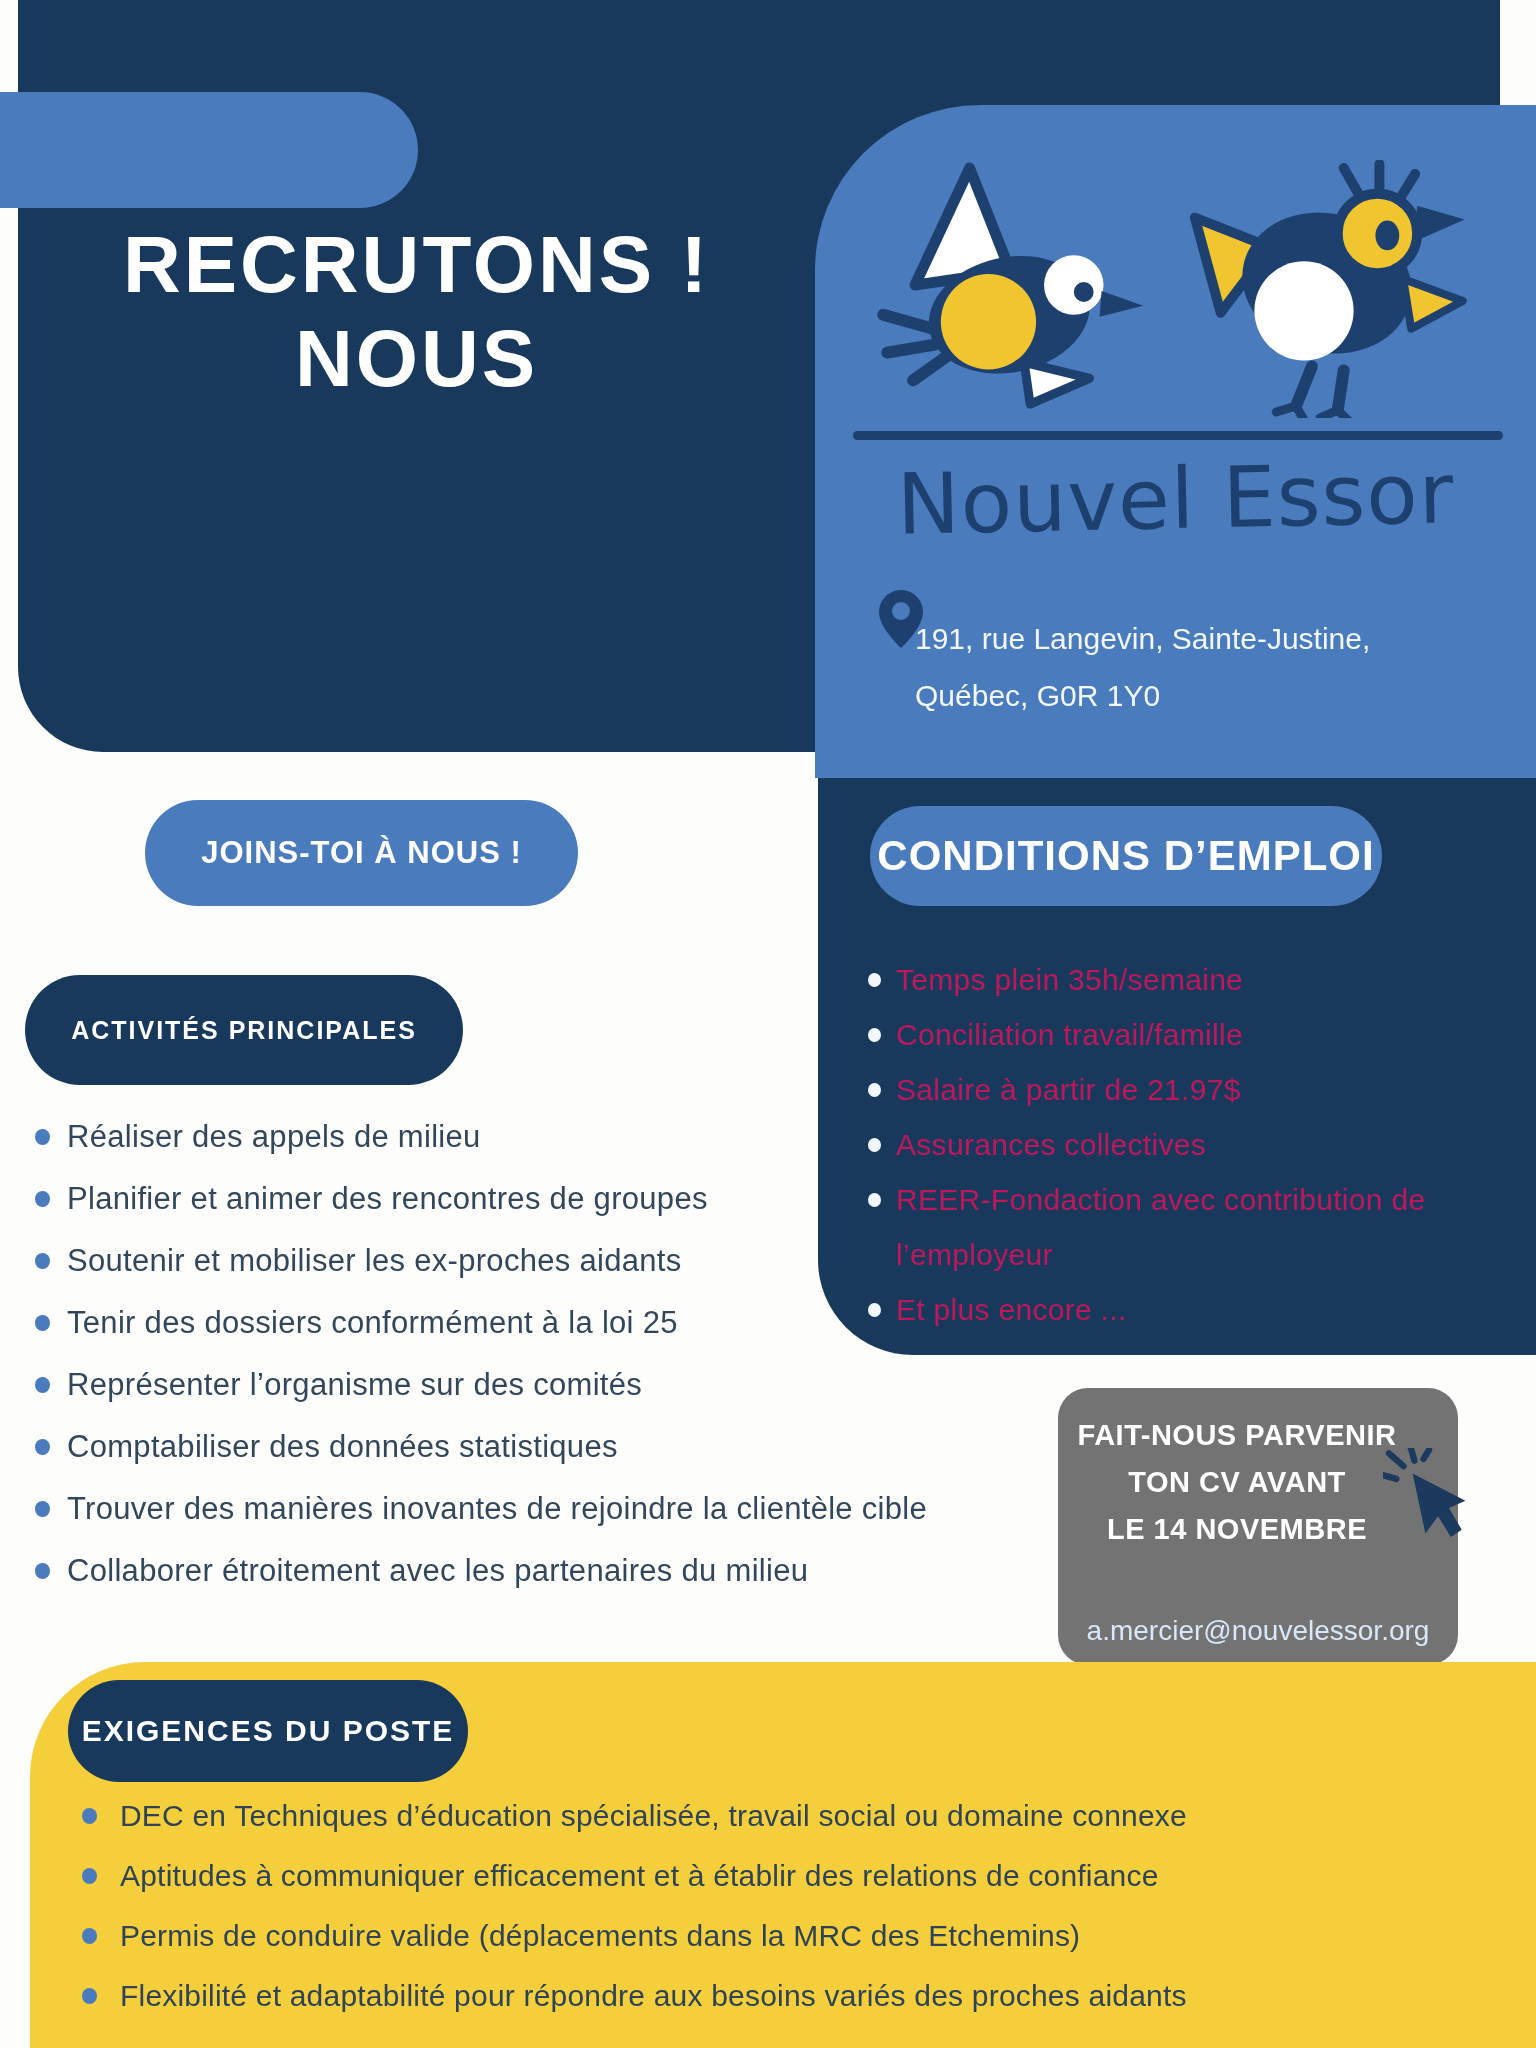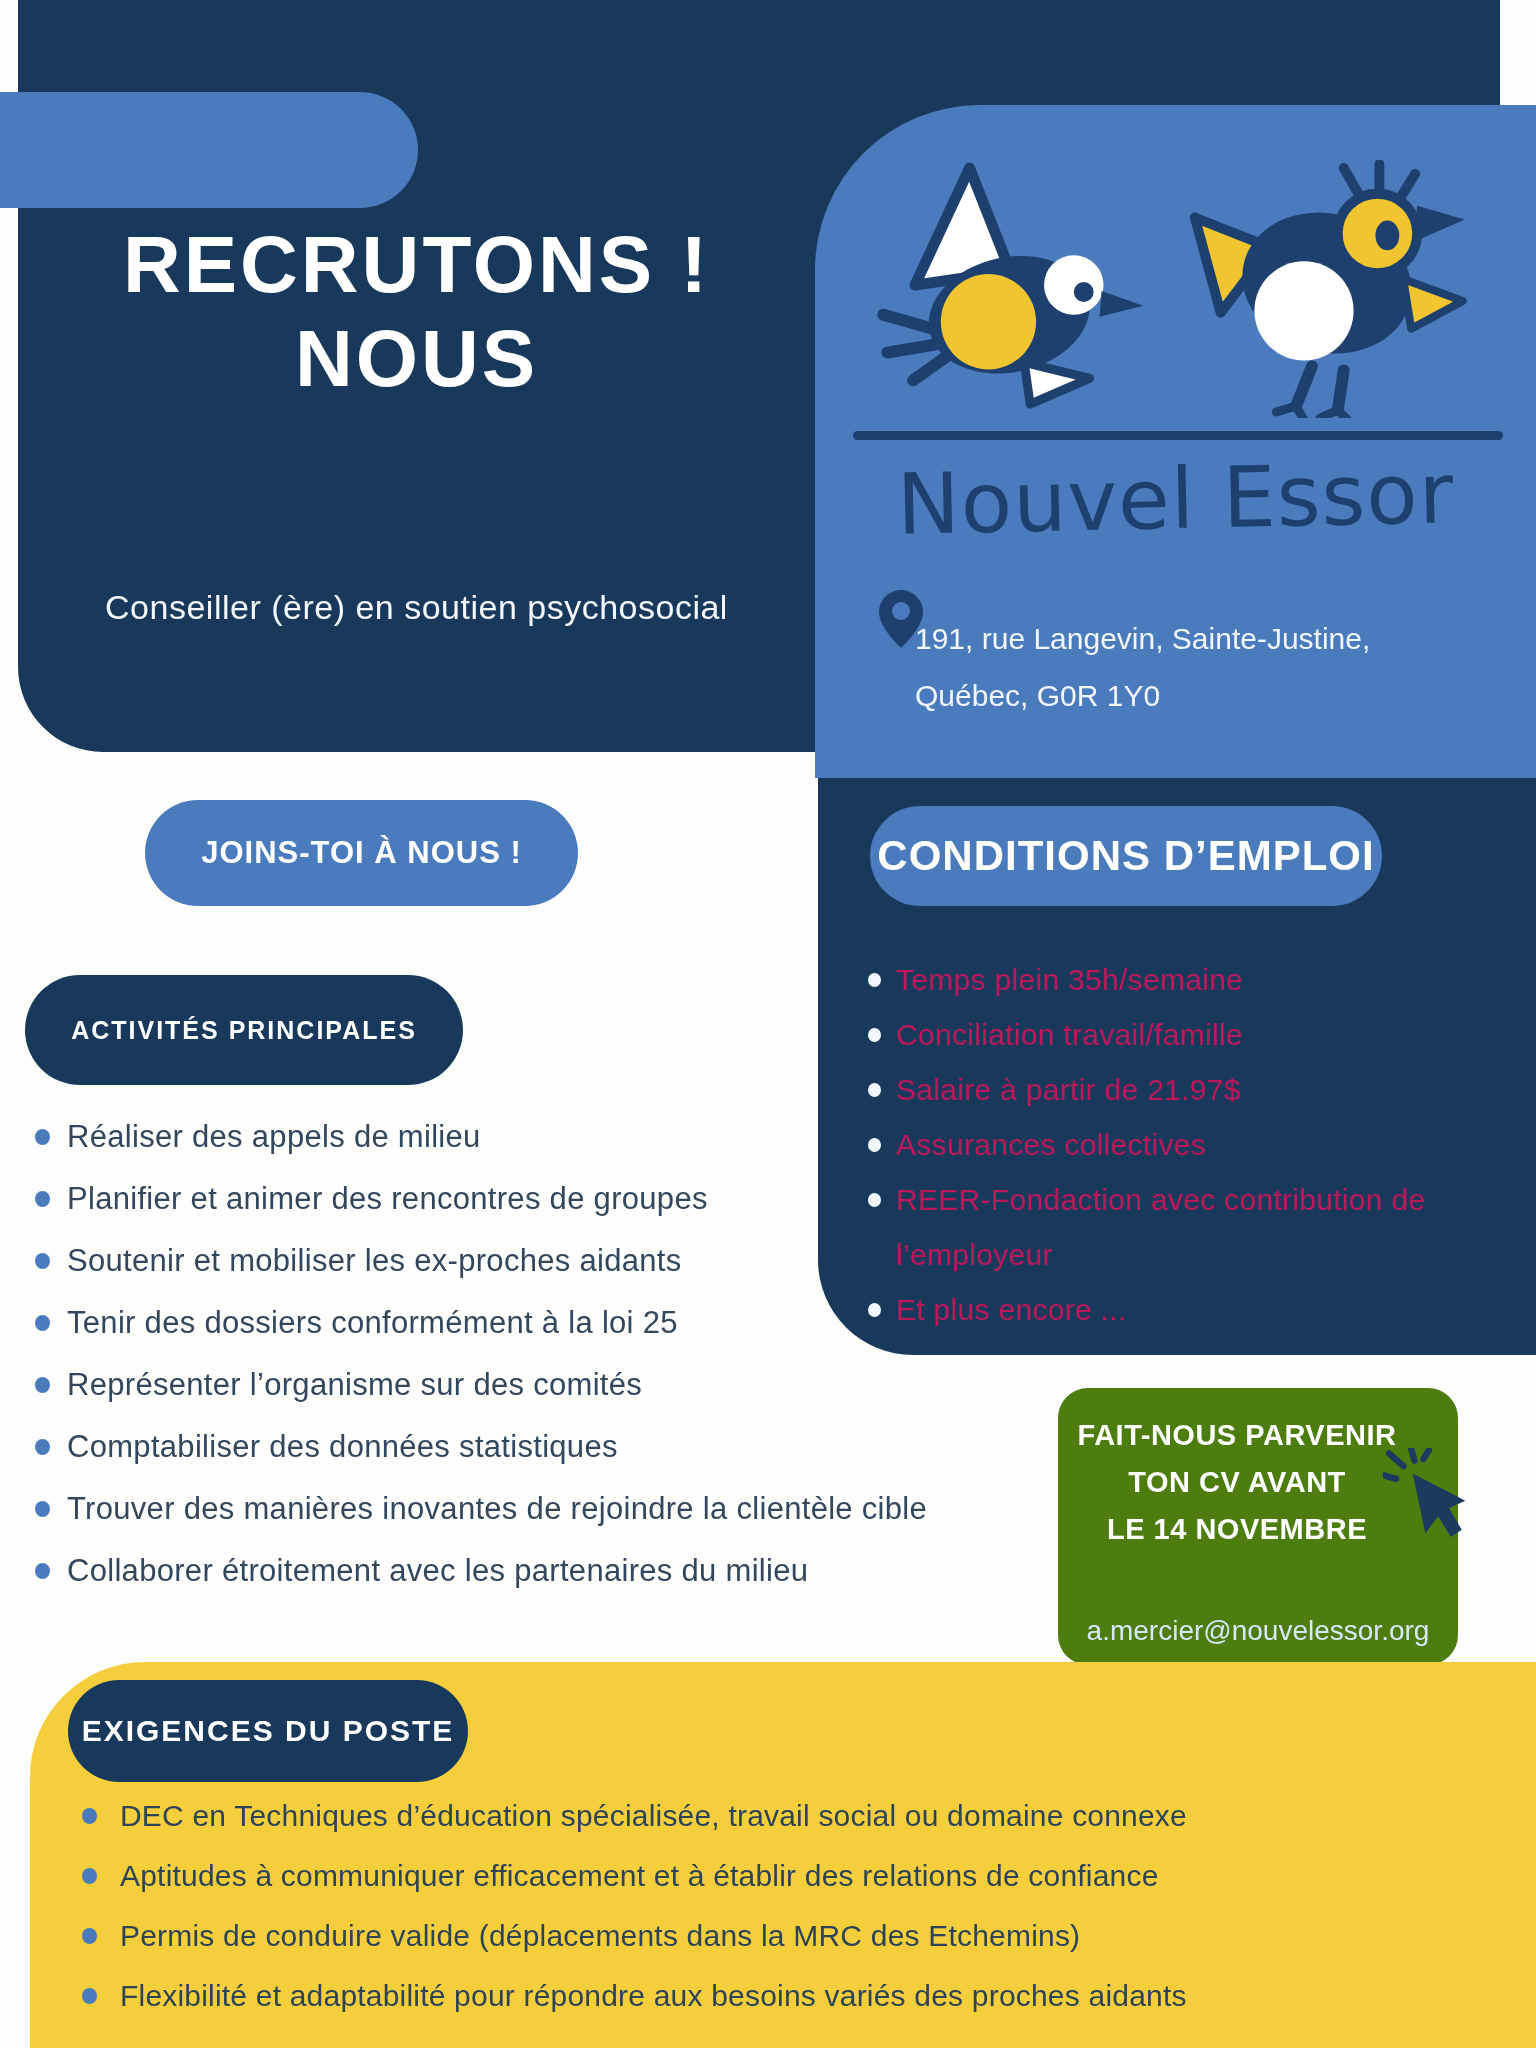--- a/index.html
+++ b/index.html
@@ -56,21 +56,21 @@
         line-height:55px;letter-spacing:0.3px;}
   .conditions-list li::before{content:"";position:absolute;left:2px;top:21px;width:13px;height:14px;
         border-radius:50%;background:#F2F7FC;}
   .requirements-list{position:absolute;left:80px;top:1786px;width:1440px;}
   .requirements-list li{position:relative;height:60px;display:flex;align-items:center;
         padding-left:40px;font-size:30px;color:#2F4357;letter-spacing:0.2px;white-space:nowrap;}
   .requirements-list li::before{content:"";position:absolute;left:2px;top:50%;margin-top:-8px;
         width:15px;height:16px;border-radius:50%;background:#4A7BBC;}
   
   .cv-box{position:absolute;left:1058px;top:1388px;width:400px;height:277px;border-radius:30px;
-          background:#4d7c0f;}
+          background:#737373;}
   .cv-title{position:absolute;left:14px;top:24px;width:330px;text-align:center;color:#fff;
             font-weight:bold;font-size:29px;line-height:47px;letter-spacing:0.5px;}
   .cv-email{position:absolute;left:0;bottom:18px;width:100%;text-align:center;color:#D9E8F8;
             font-size:28px;}
   .cursor-icon{position:absolute;left:1383px;top:1448px;width:92px;height:100px;}
 </style>
 </head>
 <body>
 
 <div class="page">
@@ -78,21 +78,20 @@
   <div class="top-band"></div>
   <div class="left-panel"></div>
   <div class="corner-patch"></div>
   <div class="logo-panel"></div>
   <div class="deco-pill"></div>
 
   <div class="headline">
     <div>RECRUTONS !</div>
     <div>NOUS</div>
   </div>
-  <div class="subtitle">Conseiller (ère) en soutien psychosocial</div>
 
   <div class="logo-panel" style="background:transparent;">
     <svg class="birds" viewBox="0 0 640 260">
 
       <g transform="translate(18,6)">
         <path d="M95,2 L136,106 L40,120 Z" fill="#fff" stroke="#1E406F" stroke-width="11" stroke-linejoin="round"></path>
         <path d="M58,164 L8,150 M60,180 L12,188 M72,192 L38,216" stroke="#1E406F" stroke-width="12" stroke-linecap="round" fill="none"></path>
         <ellipse cx="135" cy="150" rx="82" ry="58" fill="#1E406F" transform="rotate(-12 135 150)"></ellipse>
         <circle cx="114" cy="157" r="48" fill="#F0C530"></circle>
         <circle cx="200" cy="120" r="30" fill="#fff"></circle>

